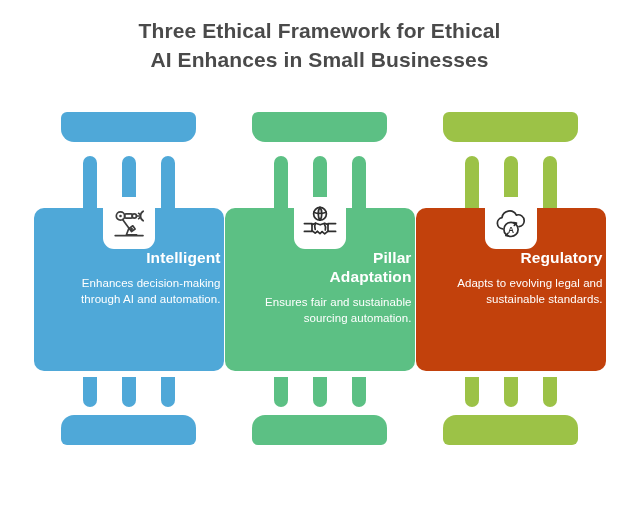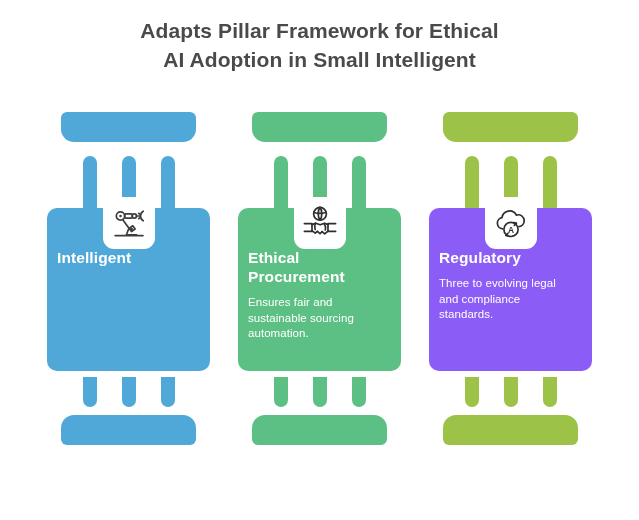--- a/index.html
+++ b/index.html
@@ -92,27 +92,27 @@
     height: 100%;
     border-radius: 0 0 7px 7px;
   }
   .prongs.top .prong {
     border-radius: 7px 7px 0 0;
   }
 
   
   .card {
     position: relative;
-    width: 163px;
+    width: 190px;
     height: 163px;
     border-radius: 10px;
     margin-top: -10px;
     box-sizing: border-box;
-    padding: 40px 18px 12px 10px;
-    text-align: left;
+    padding: 40px 3px 12px 10px;
+    text-align: right;
     flex: 0 0 auto;
     z-index: 3;
   }
 
   .card-title {
     color: #ffffff;
     font-size: 15.5px;
     font-weight: bold;
     line-height: 19px;
     margin: 0 0 9px 0;
@@ -147,22 +147,22 @@
   }
 
   .prong-spacer { flex: 0 0 auto; height: 6px; }
 </style>
 </head>
 <body>
 
 <div id="canvas">
 
   <div class="title-block">
-    <span class="title-line">Adapts Pillar Framework for Ethical</span>
-    <span class="title-line">AI Adoption in Small Intelligent</span>
+    <span class="title-line">Three Ethical Framework for Ethical</span>
+    <span class="title-line">AI Enhances in Small Businesses</span>
   </div>
 
   <div class="pillars">
 
     <div class="pillar">
       <div class="cap" style="background:#4fa8d8"></div>
       <div class="prongs top">
         <div class="prong" style="background:#4fa8d8"></div>
         <div class="prong" style="background:#4fa8d8"></div>
         <div class="prong" style="background:#4fa8d8"></div>
@@ -182,20 +182,21 @@
           <circle cx="21.5" cy="24.9" r="1.5" fill="#3d3d3d" stroke="none"></circle>
           <path d="M18.9 24.3 L16.4 30.8 L26.6 30.8"></path>
           <path d="M5.2 31.6 L33 31.6"></path>
         </svg>
       </div>
 
       <div class="card" style="background:#4fa8d8">
         <div class="card-title">
           <span>Intelligent</span><br>
         </div>
+        <p class="card-desc">Enhances decision-making through AI and automation.</p>
       </div>
 
       <div class="prong-spacer"></div>
       <div class="prongs bottom">
         <div class="prong" style="background:#4fa8d8"></div>
         <div class="prong" style="background:#4fa8d8"></div>
         <div class="prong" style="background:#4fa8d8"></div>
       </div>
       <div class="prong-spacer" style="height:8px"></div>
       <div class="cap bottom" style="background:#4fa8d8"></div>
@@ -221,22 +222,22 @@
           <path d="M11 26.6 l3.2 2.6 2.2 -1.9"></path>
           <path d="M16.4 27.3 l2.6 2.3 2.1 -1.9"></path>
           <path d="M21.1 27.7 l2.6 2.2 3.3 -2.8"></path>
           <path d="M14.6 19.2 c-1.2 2.1 -1.2 4.4 -0.4 6.2"></path>
           <path d="M23.2 19.8 c1.3 2 1.7 4.3 1.1 6.1"></path>
         </svg>
       </div>
 
       <div class="card" style="background:#5cc084">
         <div class="card-title">
-          <span>Ethical</span><br>
-          <span>Procurement</span>
+          <span>Pillar</span><br>
+          <span>Adaptation</span>
         </div>
         <p class="card-desc">Ensures fair and sustainable sourcing automation.</p>
       </div>
 
       <div class="prong-spacer"></div>
       <div class="prongs bottom">
         <div class="prong" style="background:#5cc084"></div>
         <div class="prong" style="background:#5cc084"></div>
         <div class="prong" style="background:#5cc084"></div>
       </div>
@@ -255,25 +256,25 @@
       <div class="icon-badge">
         <svg width="38" height="38" viewBox="0 0 38 38" fill="none" stroke="#2e2e2e" stroke-width="1.7" stroke-linecap="round" stroke-linejoin="round">
           <path d="M10.6 24.8 a5.6 5.6 0 0 1 -0.6 -11.1 a7.6 7.6 0 0 1 14.3 -2.6 a6 6 0 0 1 7.9 5.7 a6 6 0 0 1 -5.2 5.9"></path>
           <circle cx="19" cy="25.4" r="7.1"></circle>
           <path d="M15.9 29.4 l-2.1 2.1 M13.8 31.5 l2.6 0.5"></path>
           <path d="M22.3 21.3 l2.2 -2.1 M24.5 19.2 l-2.7 -0.5"></path>
           <text x="19" y="28.6" font-family="Liberation Sans, sans-serif" font-size="8.4" font-weight="bold" fill="#2e2e2e" stroke="none" text-anchor="middle">A</text>
         </svg>
       </div>
 
-      <div class="card" style="background:#8b5cf6">
+      <div class="card" style="background:#c2410c">
         <div class="card-title">
           <span>Regulatory</span><br>
         </div>
-        <p class="card-desc">Three to evolving legal and compliance standards.</p>
+        <p class="card-desc">Adapts to evolving legal and sustainable standards.</p>
       </div>
 
       <div class="prong-spacer"></div>
       <div class="prongs bottom">
         <div class="prong" style="background:#9cc247"></div>
         <div class="prong" style="background:#9cc247"></div>
         <div class="prong" style="background:#9cc247"></div>
       </div>
       <div class="prong-spacer" style="height:8px"></div>
       <div class="cap bottom" style="background:#9cc247"></div>

